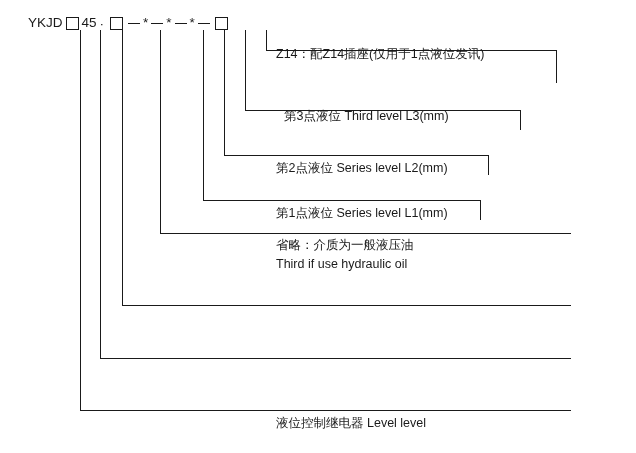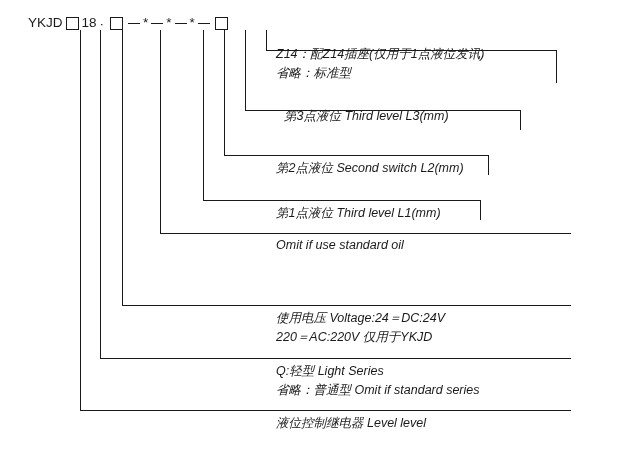--- a/index.html
+++ b/index.html
@@ -85,32 +85,31 @@
     position: absolute;
     font-size: 12.5px;
     line-height: 19px;
     white-space: nowrap;
     color: #1a1a1a;
   }
   .label .ln {
     display: block;
     font-size: 12.5px;
     line-height: 19px;
-    font-style: italic;
   }
 </style>
 </head>
 <body>
 
 <div id="diagram">
 
   <div class="code-row">
     <span class="txt">YKJD</span>
     <span class="box"></span>
-    <span class="txt">18</span>
+    <span class="txt">45</span>
     <span class="dot">·</span>
     <span class="box"></span>
     <span class="dash"></span>
     <span class="star">*</span>
     <span class="dash"></span>
     <span class="star">*</span>
     <span class="dash"></span>
     <span class="star">*</span>
     <span class="dash"></span>
     <span class="box"></span>
@@ -139,46 +138,38 @@
   <div class="hline" style="left:122px; top:305px; width:449px;"></div>
 
   <div class="vline" style="left:100px; top:30px; height:329px;"></div>
   <div class="hline" style="left:100px; top:358px; width:471px;"></div>
 
   <div class="vline" style="left:80px; top:30px; height:381px;"></div>
   <div class="hline" style="left:80px; top:410px; width:491px;"></div>
 
   <div class="label" style="left:276px; top:45px;">
     <span class="ln">Z14：配Z14插座(仅用于1点液位发讯)</span>
-    <span class="ln">省略：标准型</span>
   </div>
 
   <div class="label" style="left:284px; top:107px;">
     <span class="ln">第3点液位 Third level L3(mm)</span>
   </div>
 
   <div class="label" style="left:276px; top:159px;">
-    <span class="ln">第2点液位 Second switch L2(mm)</span>
+    <span class="ln">第2点液位 Series level L2(mm)</span>
   </div>
 
   <div class="label" style="left:276px; top:204px;">
-    <span class="ln">第1点液位 Third level L1(mm)</span>
+    <span class="ln">第1点液位 Series level L1(mm)</span>
   </div>
 
   <div class="label" style="left:276px; top:236px;">
-    <span class="ln">Omit if use standard oil</span>
+    <span class="ln">省略：介质为一般液压油</span>
+    <span class="ln">Third if use hydraulic oil</span>
   </div>
 
-  <div class="label" style="left:276px; top:309px;">
-    <span class="ln">使用电压 Voltage:24＝DC:24V</span>
-    <span class="ln">220＝AC:220V 仅用于YKJD</span>
-  </div>
 
-  <div class="label" style="left:276px; top:362px;">
-    <span class="ln">Q:轻型 Light Series</span>
-    <span class="ln">省略：普通型 Omit if standard series</span>
-  </div>
 
   <div class="label" style="left:276px; top:414px;">
     <span class="ln">液位控制继电器 Level level</span>
   </div>
 
 </div>
 
 </body></html>

